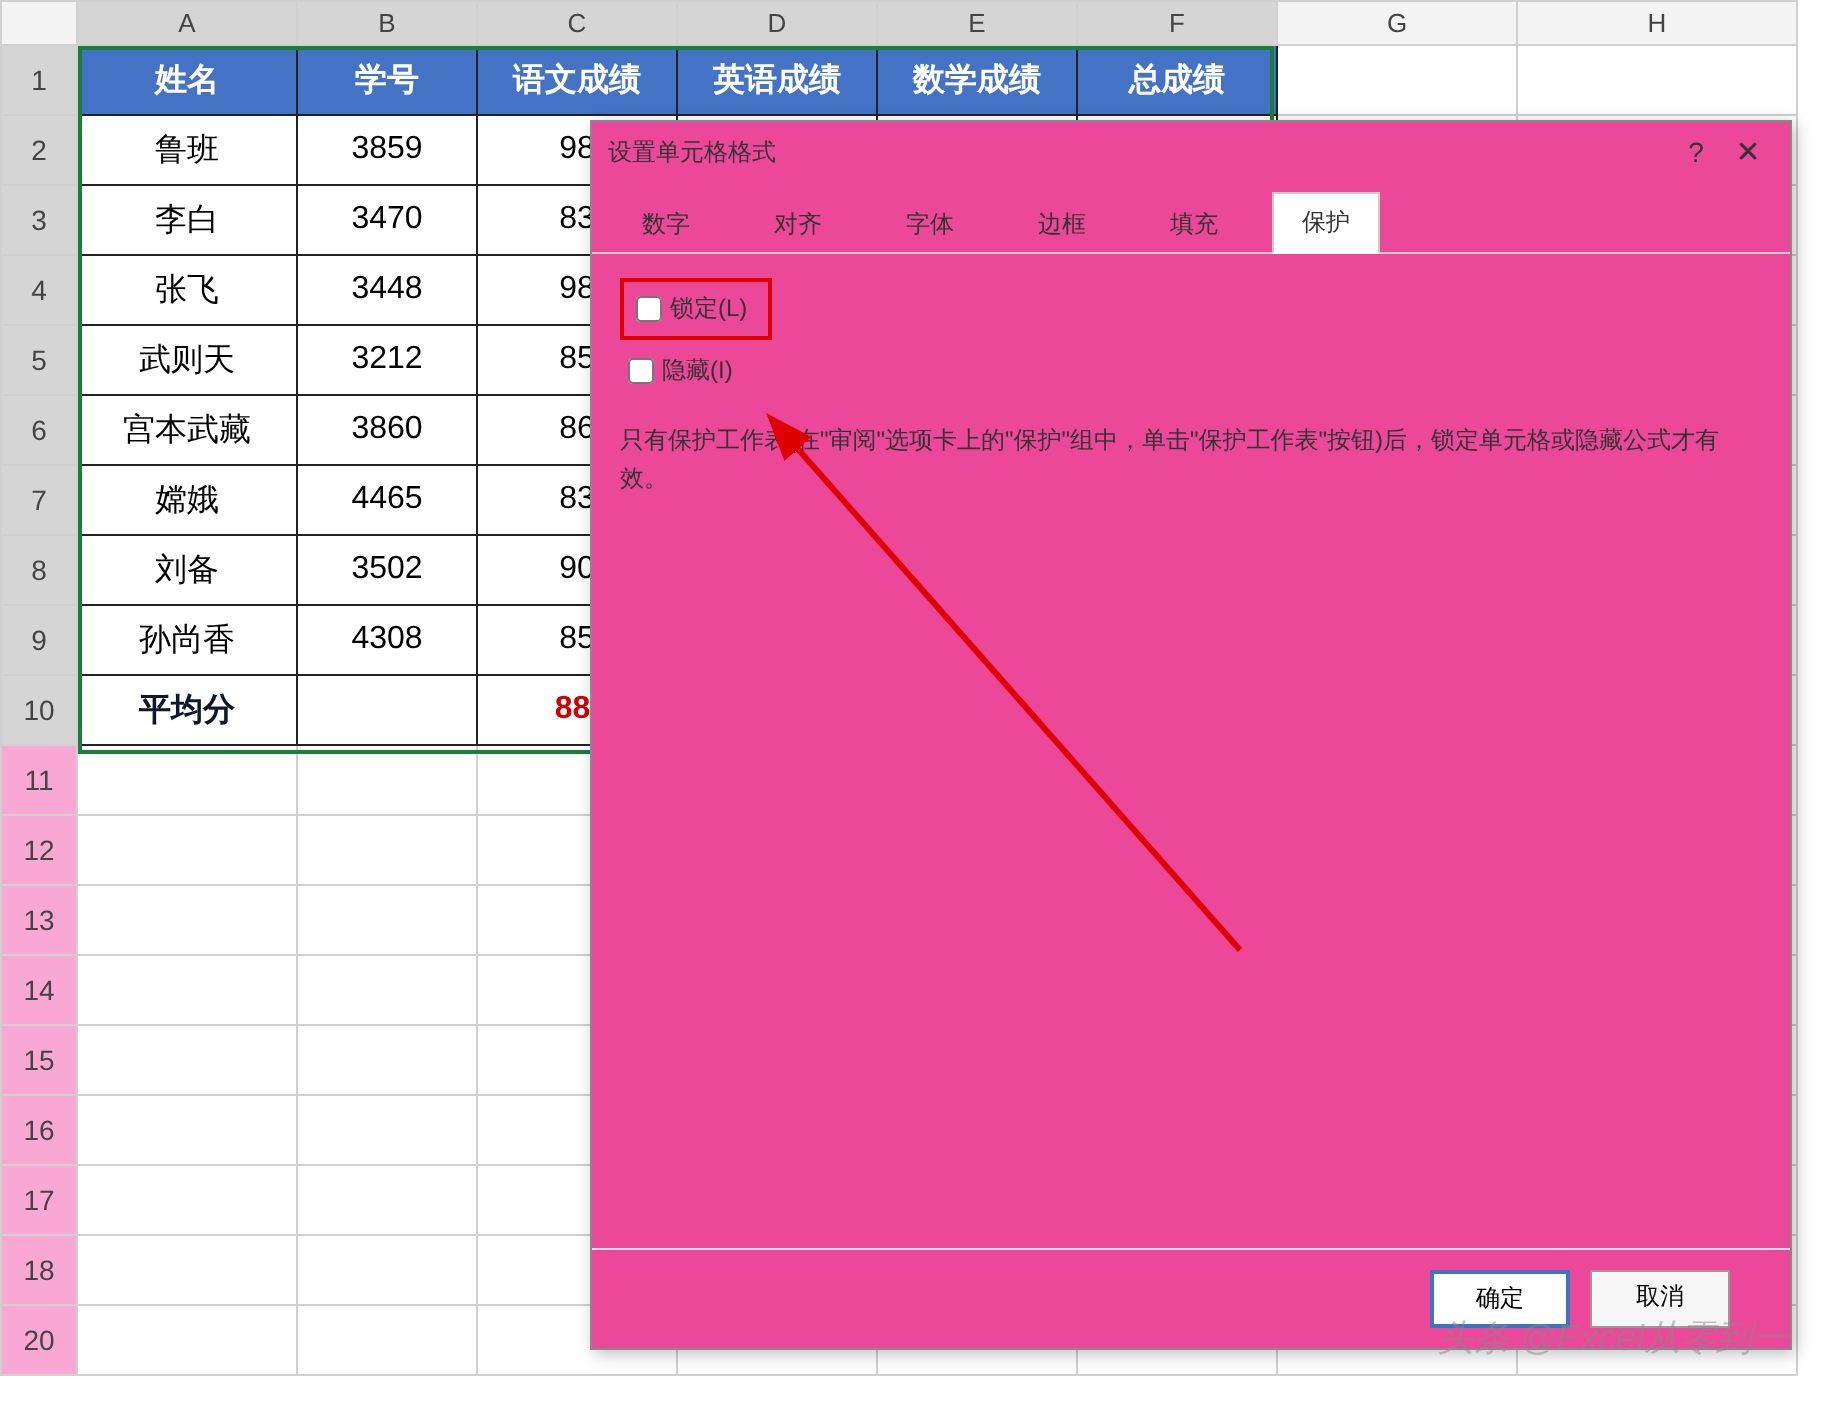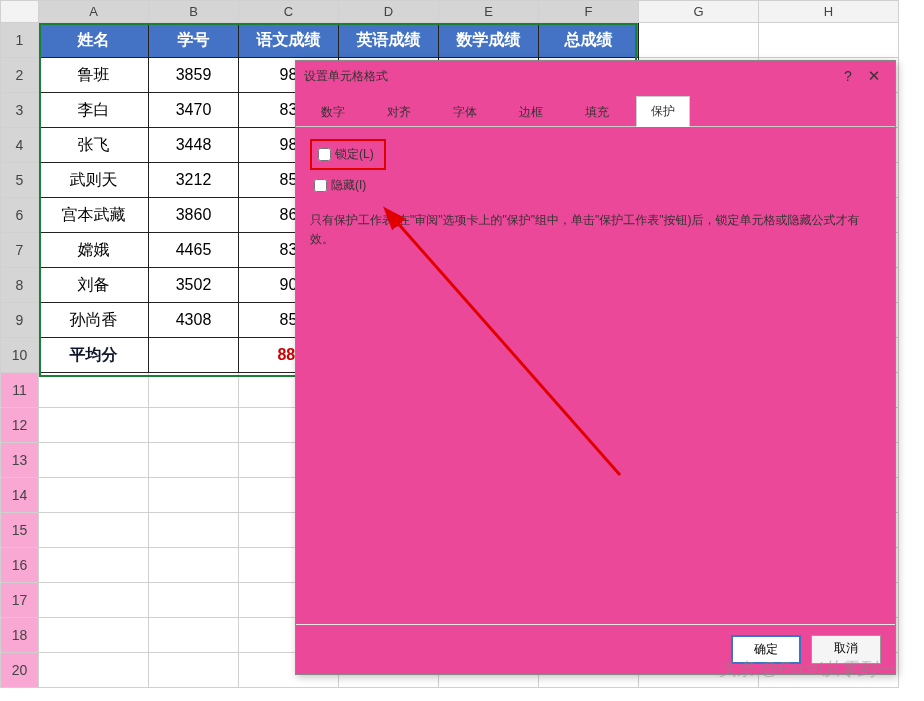--- a/index.html
+++ b/index.html
@@ -143,21 +143,21 @@
   }
   .note {
     margin-top: 14px;
     font-size: 12px;
     line-height: 1.6;
     color: #333;
   }
   .dlg-buttons {
     display: flex; justify-content: flex-end;
     gap: 10px;
-    padding: 10px 14px;
+    padding: 10px 30px;
     border-top: 1px solid #e5e5e5;
   }
   .btn {
     min-width: 70px;
     padding: 4px 14px;
     border: 1px solid #999;
     background: #f5f5f5;
     font-size: 12px;
     cursor: pointer;
     text-align: center;

